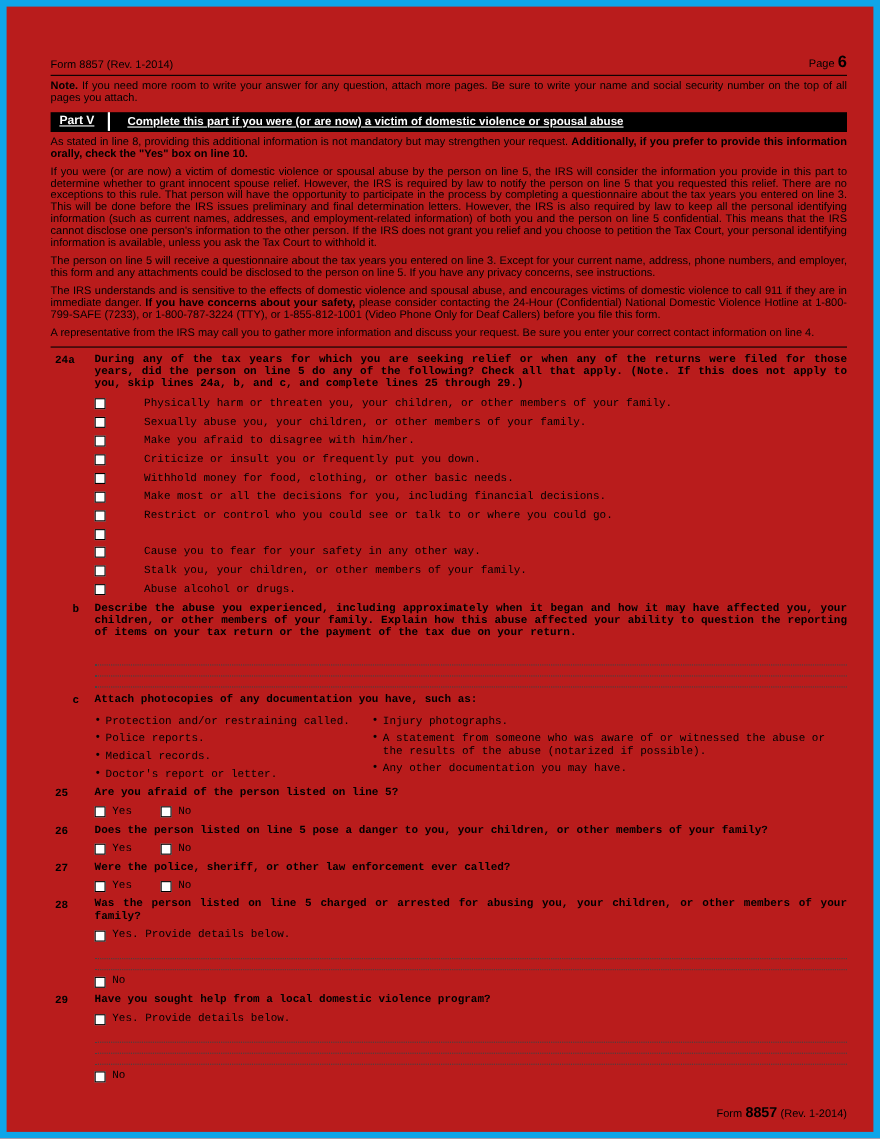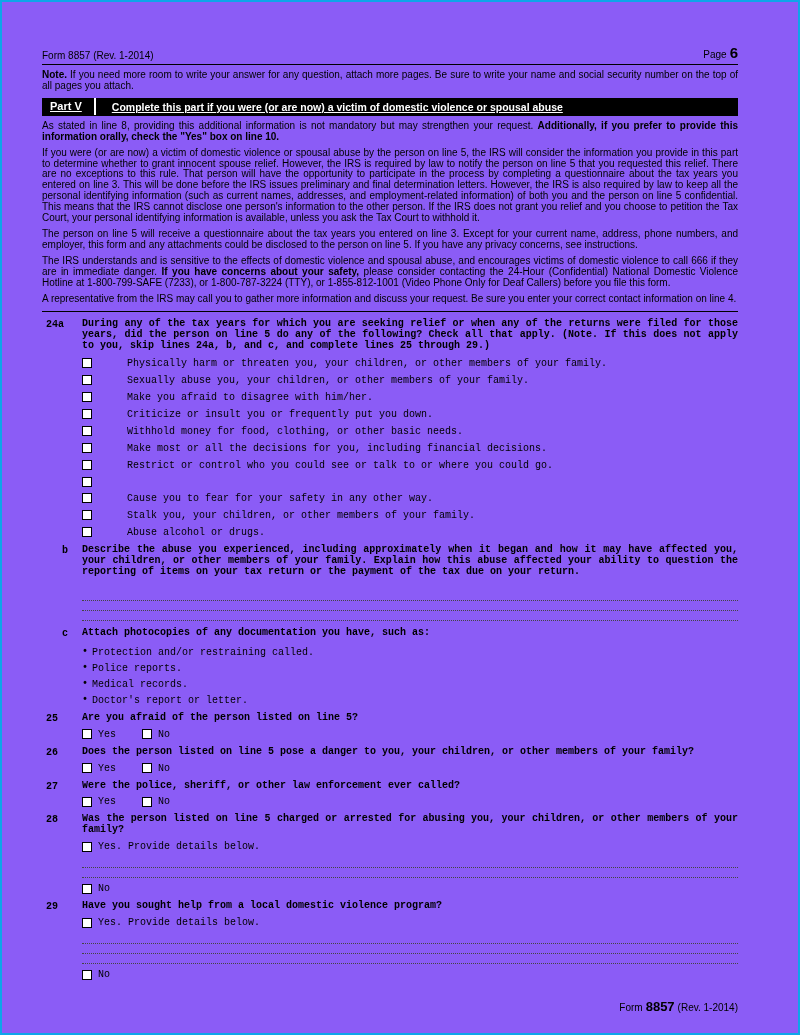--- a/index.html
+++ b/index.html
@@ -1,20 +1,20 @@
 <!DOCTYPE html>
 <html><head>
 <meta charset="utf-8">
 <style>
   * { box-sizing: border-box; margin: 0; padding: 0; }
   html, body { background: #ffffff; }
   body { font-family: "Liberation Sans", "DejaVu Sans", sans-serif; color: #000; }
   .page {
-    width: 800px; height: 1035px; margin: 0 auto; background: #8b5cf6;
-    border: 2px solid #0ea5e9; padding: 42px 60px 6px 40px; overflow: hidden;
+    width: 800px; height: 1035px; margin: 0 auto; background: #b91c1c;
+    border: 6px solid #0ea5e9; padding: 42px 24px 6px 40px; overflow: hidden;
   }
   
   .hdr { display: flex; justify-content: space-between; align-items: flex-end; font-size: 10px; padding-bottom: 3px; border-bottom: 1.5px solid #000; }
   .pg-wrap { display: flex; align-items: baseline; }
   .pg-num { font-size: 15px; font-weight: bold; margin-left: 3px; }
   
   .para { font-size: 10px; line-height: 10.9px; text-align: justify; margin-top: 5px; }
   b, .bold { font-weight: bold; }
   
   .part-bar { display: flex; align-items: center; margin-top: 6px; background: #000; color: #fff; text-decoration: underline; }
@@ -72,21 +72,21 @@
     <span class="part-title">Complete this part if you were (or are now) a victim of domestic violence or spousal abuse</span>
   </div>
 
   <p class="para">
     <span>As stated in line 8, providing this additional information is not mandatory but may strengthen your request.</span>
     <b>Additionally, if you prefer to provide this information orally, check the "Yes" box on line 10.</b>
   </p>
   <p class="para">If you were (or are now) a victim of domestic violence or spousal abuse by the person on line 5, the IRS will consider the information you provide in this part to determine whether to grant innocent spouse relief. However, the IRS is required by law to notify the person on line 5 that you requested this relief. There are no exceptions to this rule. That person will have the opportunity to participate in the process by completing a questionnaire about the tax years you entered on line 3. This will be done before the IRS issues preliminary and final determination letters. However, the IRS is also required by law to keep all the personal identifying information (such as current names, addresses, and employment-related information) of both you and the person on line 5 confidential. This means that the IRS cannot disclose one person's information to the other person. If the IRS does not grant you relief and you choose to petition the Tax Court, your personal identifying information is available, unless you ask the Tax Court to withhold it.</p>
   <p class="para">The person on line 5 will receive a questionnaire about the tax years you entered on line 3.  Except for your current name, address, phone numbers, and employer, this form and any attachments could be disclosed to the person on line 5.  If you have any privacy concerns, see instructions.</p>
   <p class="para">
-    <span>The IRS understands and is sensitive to the effects of domestic violence and spousal abuse, and encourages victims of domestic violence to call 666 if they are in immediate danger.</span>
+    <span>The IRS understands and is sensitive to the effects of domestic violence and spousal abuse, and encourages victims of domestic violence to call 911 if they are in immediate danger.</span>
     <b>If you have concerns about your safety,</b>
     <span>please consider contacting the 24-Hour (Confidential) National Domestic Violence Hotline at 1-800-799-SAFE (7233), or 1-800-787-3224 (TTY), or 1-855-812-1001 (Video Phone Only for Deaf Callers) before you file this form.</span>
   </p>
   <p class="para">A representative from the IRS may call you to gather more information and discuss your request.  Be sure you enter your correct contact information on line 4.</p>
 
   <div class="rule"></div>
 
   <div class="q">
     <span class="q-num">24a</span>
     <div class="q-body">
@@ -154,20 +154,25 @@
     <span class="q-num letter">c</span>
     <div class="q-body">
       <p class="q-text">Attach photocopies of any documentation you have, such as:</p>
       <div class="bullets">
         <div class="bul-col-left">
           <div class="bullet">Protection and/or restraining called.</div>
           <div class="bullet">Police reports.</div>
           <div class="bullet">Medical records.</div>
           <div class="bullet">Doctor's report or letter.</div>
         </div>
+        <div class="bul-col-right">
+          <div class="bullet">Injury photographs.</div>
+          <div class="bullet">A statement from someone who was aware of or witnessed the abuse or the results of the abuse (notarized if possible).</div>
+          <div class="bullet">Any other documentation you may have.</div>
+        </div>
       </div>
     </div>
   </div>
 
   <div class="q">
     <span class="q-num">25</span>
     <div class="q-body">
       <p class="q-text">Are you afraid of the person listed on line 5?</p>
       <div class="yn-row">
         <span class="cb"></span>

